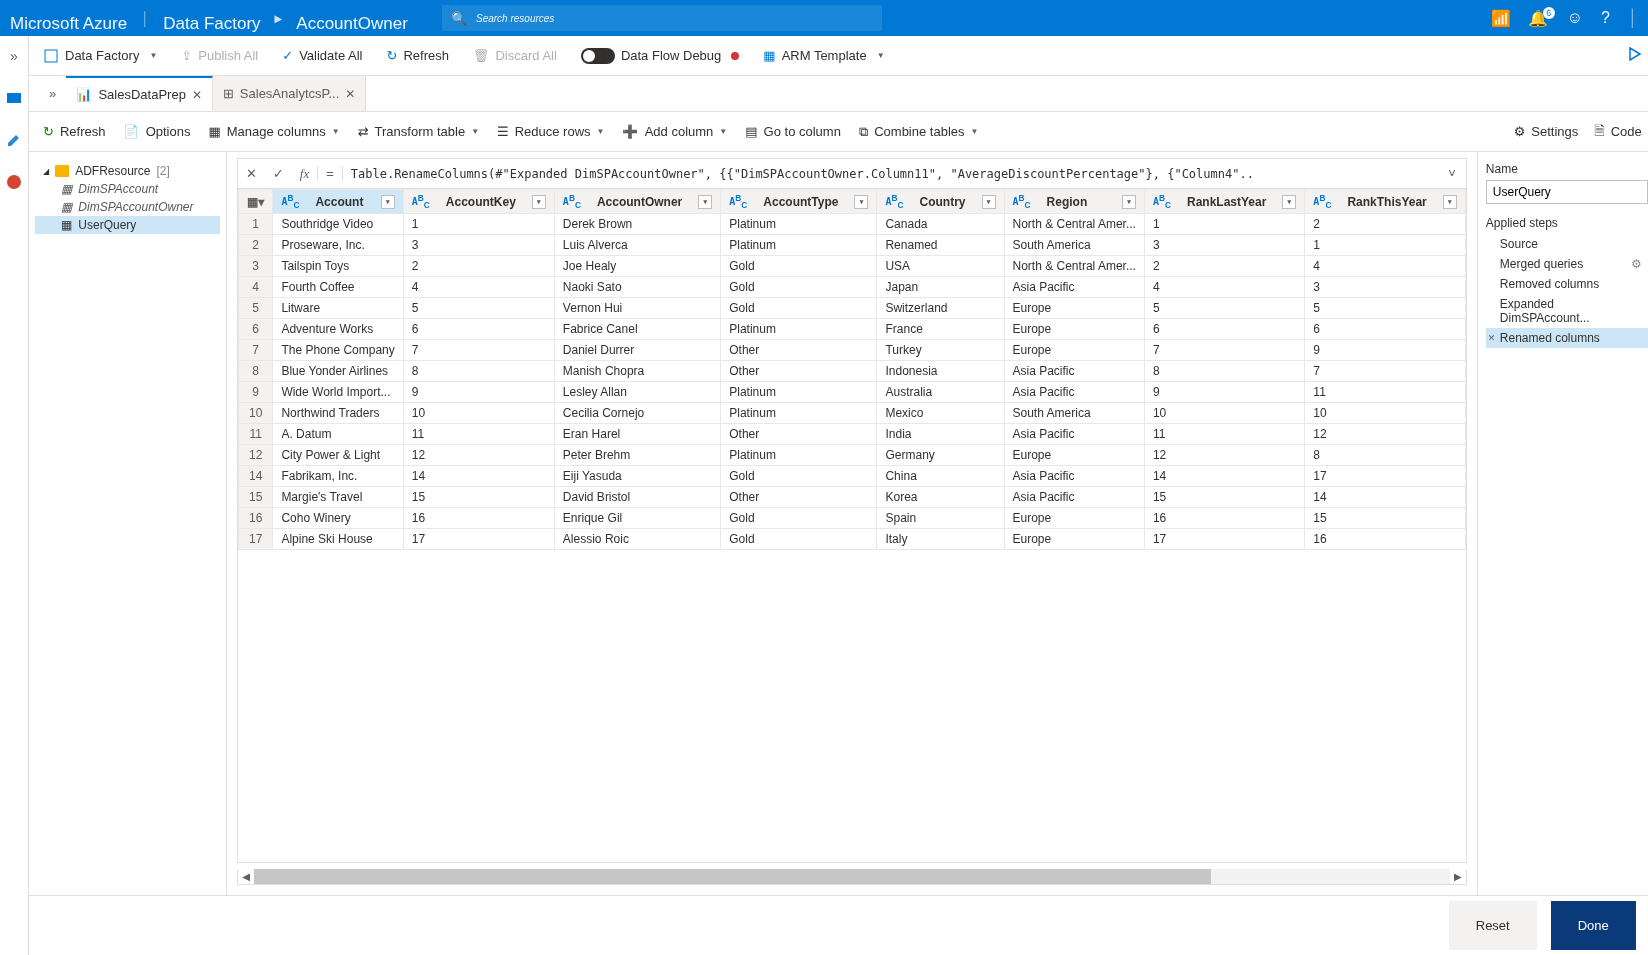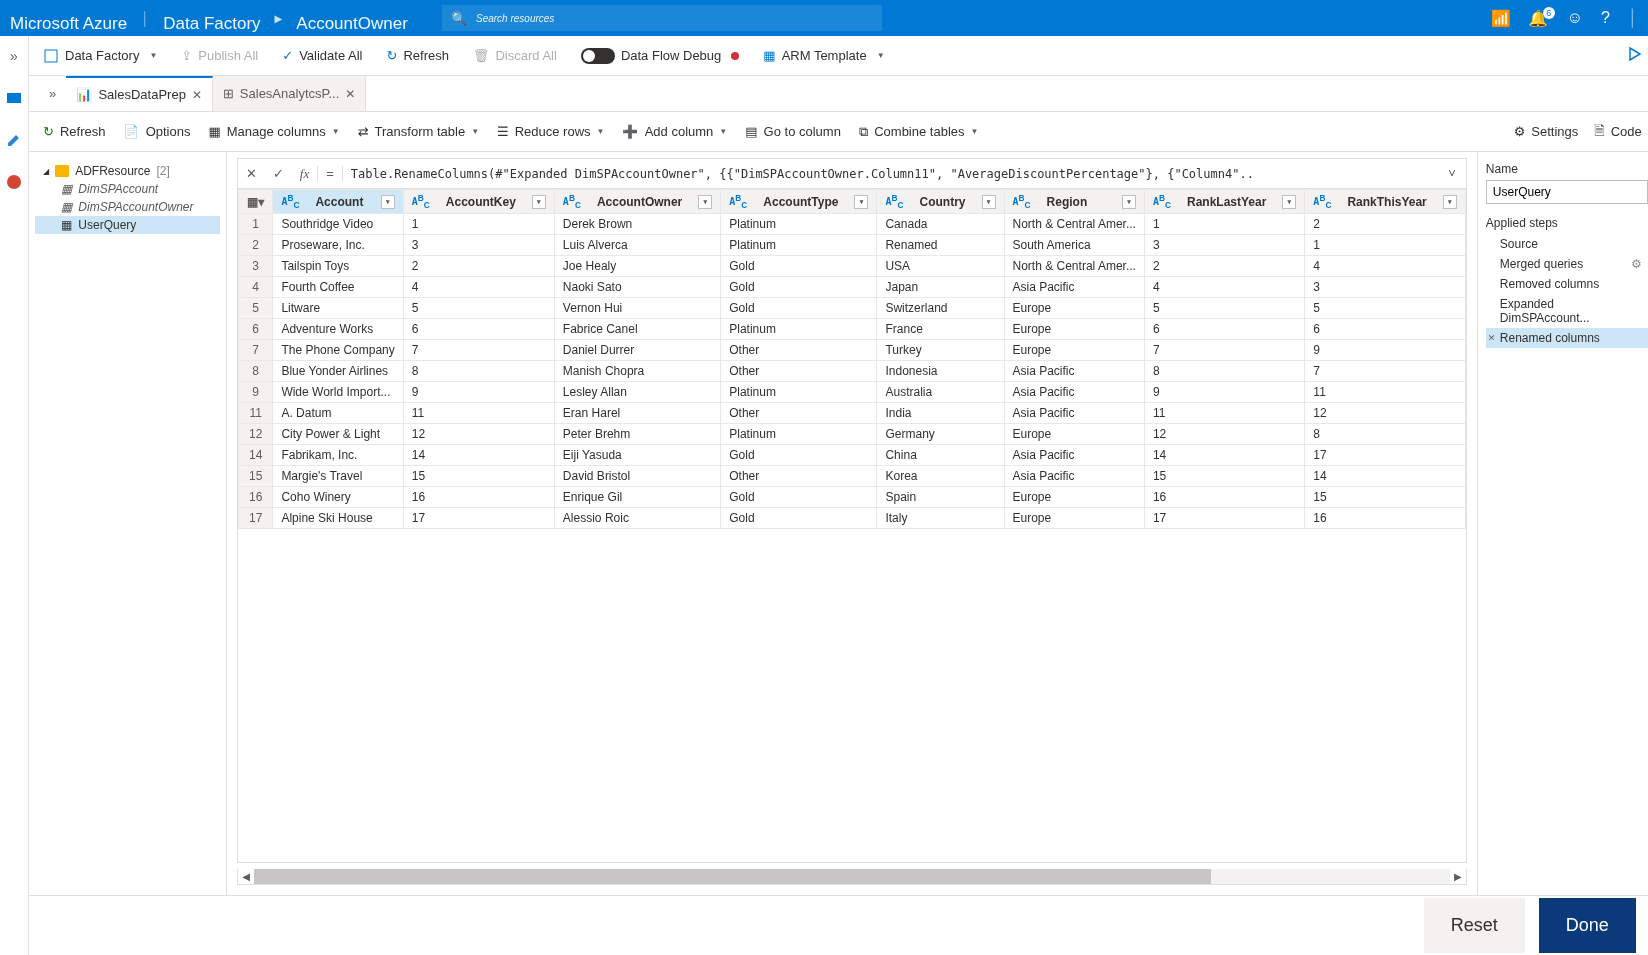--- a/index.html
+++ b/index.html
@@ -180,21 +180,21 @@
 .step.sel { background:#cde6f7; }
 .step .gear { margin-left:auto; color:#888; }
 .step .x { position:absolute; left:2px; font-size:9px; color:#666; }
 
 
 .footer {
   border-top: 1px solid #e1dfdd;
   height: 60px;
   display:flex; align-items:center; justify-content:flex-end; gap:14px; padding: 0 20px;
 }
-.btn { padding: 16px 26px; font-size:18px; cursor:pointer; border:1px solid transparent; }
+.btn { padding: 16px 26px; font-size:13px; cursor:pointer; border:1px solid transparent; }
 .btn-reset { background:#f3f2f1; color:#323130; }
 .btn-done { background:#0b3a7a; color:#fff; }
 .svg16 { width:16px; height:16px; }
 </style>
 </head>
 <body>
 
 <div class="azure-header">
   <span class="crumb">Microsoft Azure</span>
   <span class="sep">│</span>
@@ -538,20 +538,31 @@
                   <td>Wide World Import...</td>
                   <td>9</td>
                   <td>Lesley Allan</td>
                   <td>Platinum</td>
                   <td>Australia</td>
                   <td>Asia Pacific</td>
                   <td>9</td>
                   <td>11</td>
                 </tr>
                 <tr>
+                  <td class="rownum">10</td>
+                  <td>Northwind Traders</td>
+                  <td>10</td>
+                  <td>Cecilia Cornejo</td>
+                  <td>Platinum</td>
+                  <td>Mexico</td>
+                  <td>South America</td>
+                  <td>10</td>
+                  <td>10</td>
+                </tr>
+                <tr>
                   <td class="rownum">11</td>
                   <td>A. Datum</td>
                   <td>11</td>
                   <td>Eran Harel</td>
                   <td>Other</td>
                   <td>India</td>
                   <td>Asia Pacific</td>
                   <td>11</td>
                   <td>12</td>
                 </tr>

